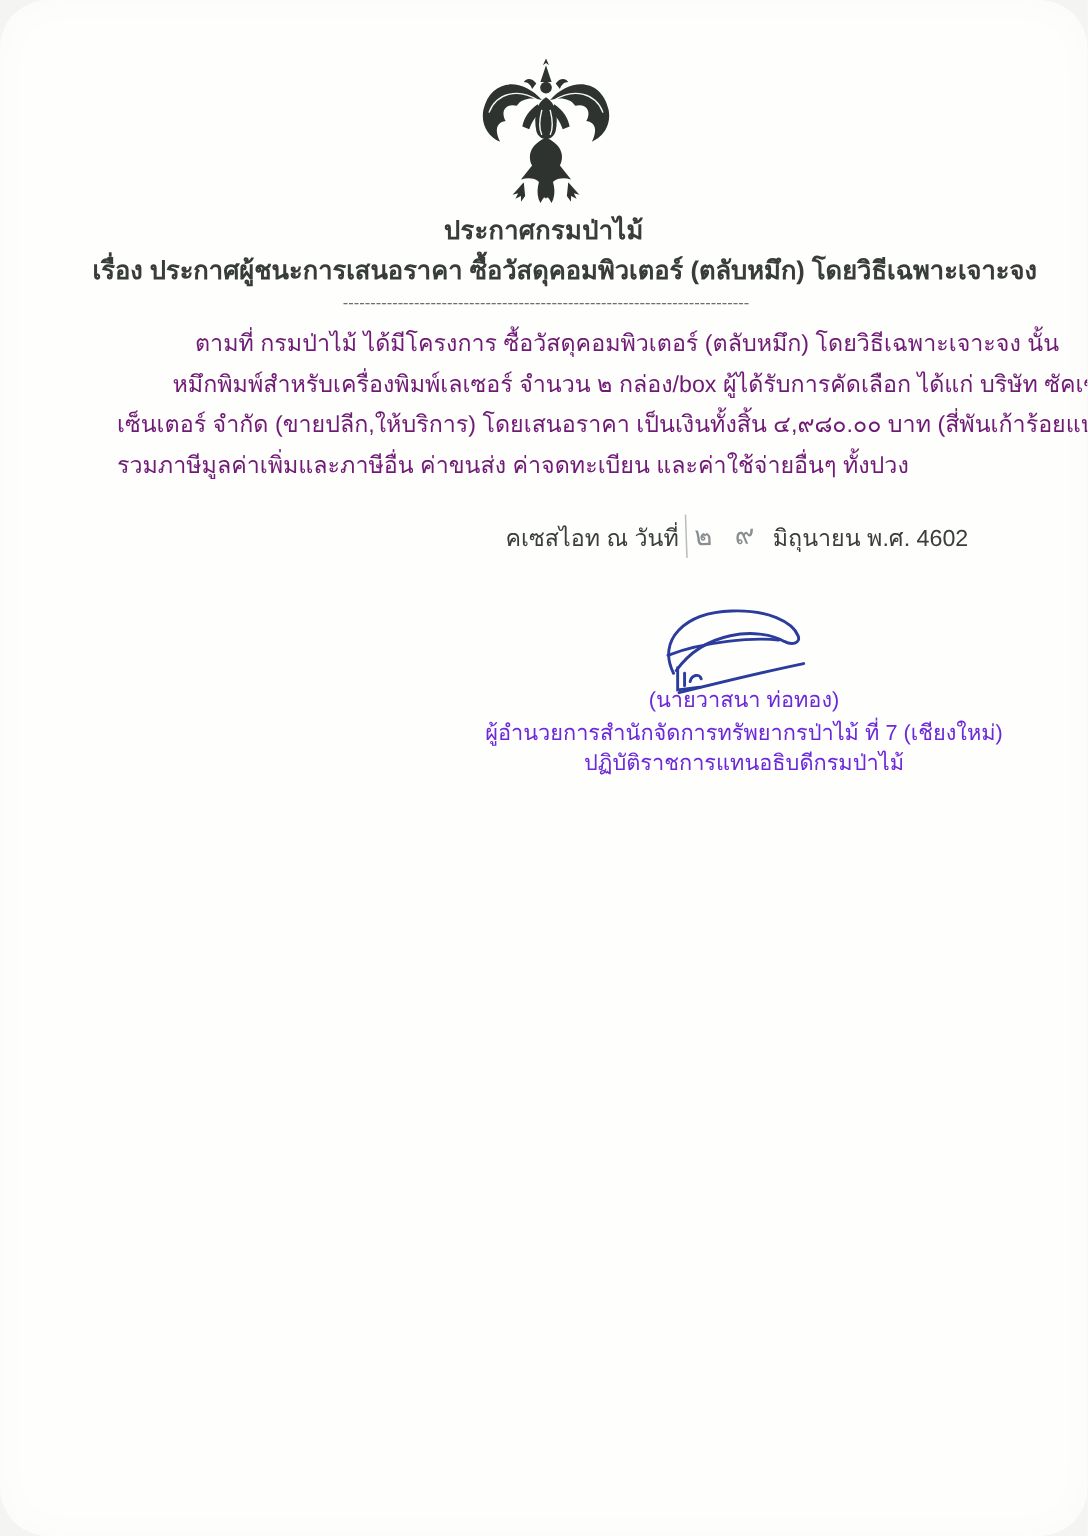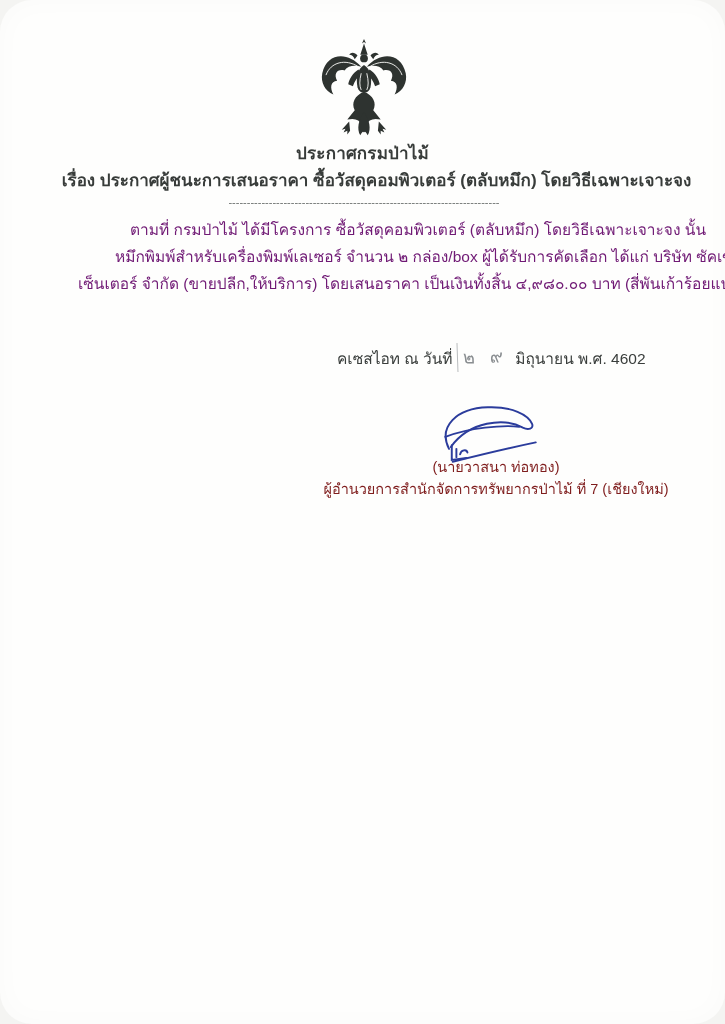--- a/index.html
+++ b/index.html
@@ -49,21 +49,21 @@
     letter-spacing:5px; transform:rotate(-2deg) translateY(-1px);
     padding:0 3px 0 5px; border-left:1px solid #b9bcbe;
   }
 
   .signature-ink {
     position:absolute; left:424px; top:399px; width:122px; height:72px;
   }
 
   .sig-block {
     position:absolute; top:457px; left:322px; width:348px;
-    text-align:center; color:#7f1d1d; font-size:14.5px; line-height:20.5px;
+    text-align:center; color:#6d28d9; font-size:14.5px; line-height:20.5px;
   }
   .sig-name { margin-bottom:1px; }
 </style>
 </head>
 <body>
 
 <div class="page">
 
   <svg class="emblem" viewBox="0 0 100 110" xmlns="http://www.w3.org/2000/svg" aria-hidden="true">
     <g fill="#2e3330">
@@ -91,20 +91,21 @@
   </svg>
 
   <div class="doc-title">ประกาศกรมป่าไม้</div>
   <div class="doc-subject">เรื่อง ประกาศผู้ชนะการเสนอราคา ซื้อวัสดุคอมพิวเตอร์ (ตลับหมึก) โดยวิธีเฉพาะเจาะจง</div>
   <div class="divider">--------------------------------------------------------------------------</div>
 
   <div class="body-text">
     <div class="body-line indent-1">ตามที่ กรมป่าไม้ ได้มีโครงการ ซื้อวัสดุคอมพิวเตอร์ (ตลับหมึก) โดยวิธีเฉพาะเจาะจง  นั้น</div>
     <div class="body-line indent-2">หมึกพิมพ์สำหรับเครื่องพิมพ์เลเซอร์ จำนวน ๒ กล่อง/box ผู้ได้รับการคัดเลือก ได้แก่ บริษัท ซัคเซสไอที</div>
     <div class="body-line">เซ็นเตอร์ จำกัด (ขายปลีก,ให้บริการ) โดยเสนอราคา เป็นเงินทั้งสิ้น ๔,๙๘๐.๐๐ บาท (สี่พันเก้าร้อยแปดสิบบาทถ้วน)</div>
+    <div class="body-line">รวมภาษีมูลค่าเพิ่มและภาษีอื่น ค่าขนส่ง ค่าจดทะเบียน และค่าใช้จ่ายอื่นๆ ทั้งปวง</div>
   </div>
 
   <div class="date-line">
     <span>คเซสไอท ณ วันที่</span>
     <span class="handwritten-day">๒ ๙</span>
     <span>มิถุนายน พ.ศ. 4602</span>
   </div>
 
   <svg class="signature-ink" viewBox="0 0 130 78" xmlns="http://www.w3.org/2000/svg" aria-hidden="true">
     <g stroke="#2b3c9c" stroke-width="2.1" fill="none" stroke-linecap="round">
@@ -113,15 +114,16 @@
       <path d="M29,50 L29,66 L45,64"></path>
       <path d="M34,54 L34,63"></path>
       <path d="M38,60 C39,55 45,54 46,58"></path>
       <path d="M30,68 C62,60 96,52 120,47"></path>
     </g>
   </svg>
 
   <div class="sig-block">
     <div class="sig-name">(นายวาสนา ท่อทอง)</div>
     <div>ผู้อำนวยการสำนักจัดการทรัพยากรป่าไม้ ที่ 7 (เชียงใหม่)</div>
+    <div>ปฏิบัติราชการแทนอธิบดีกรมป่าไม้</div>
   </div>
 
 </div>
 
 </body></html>

